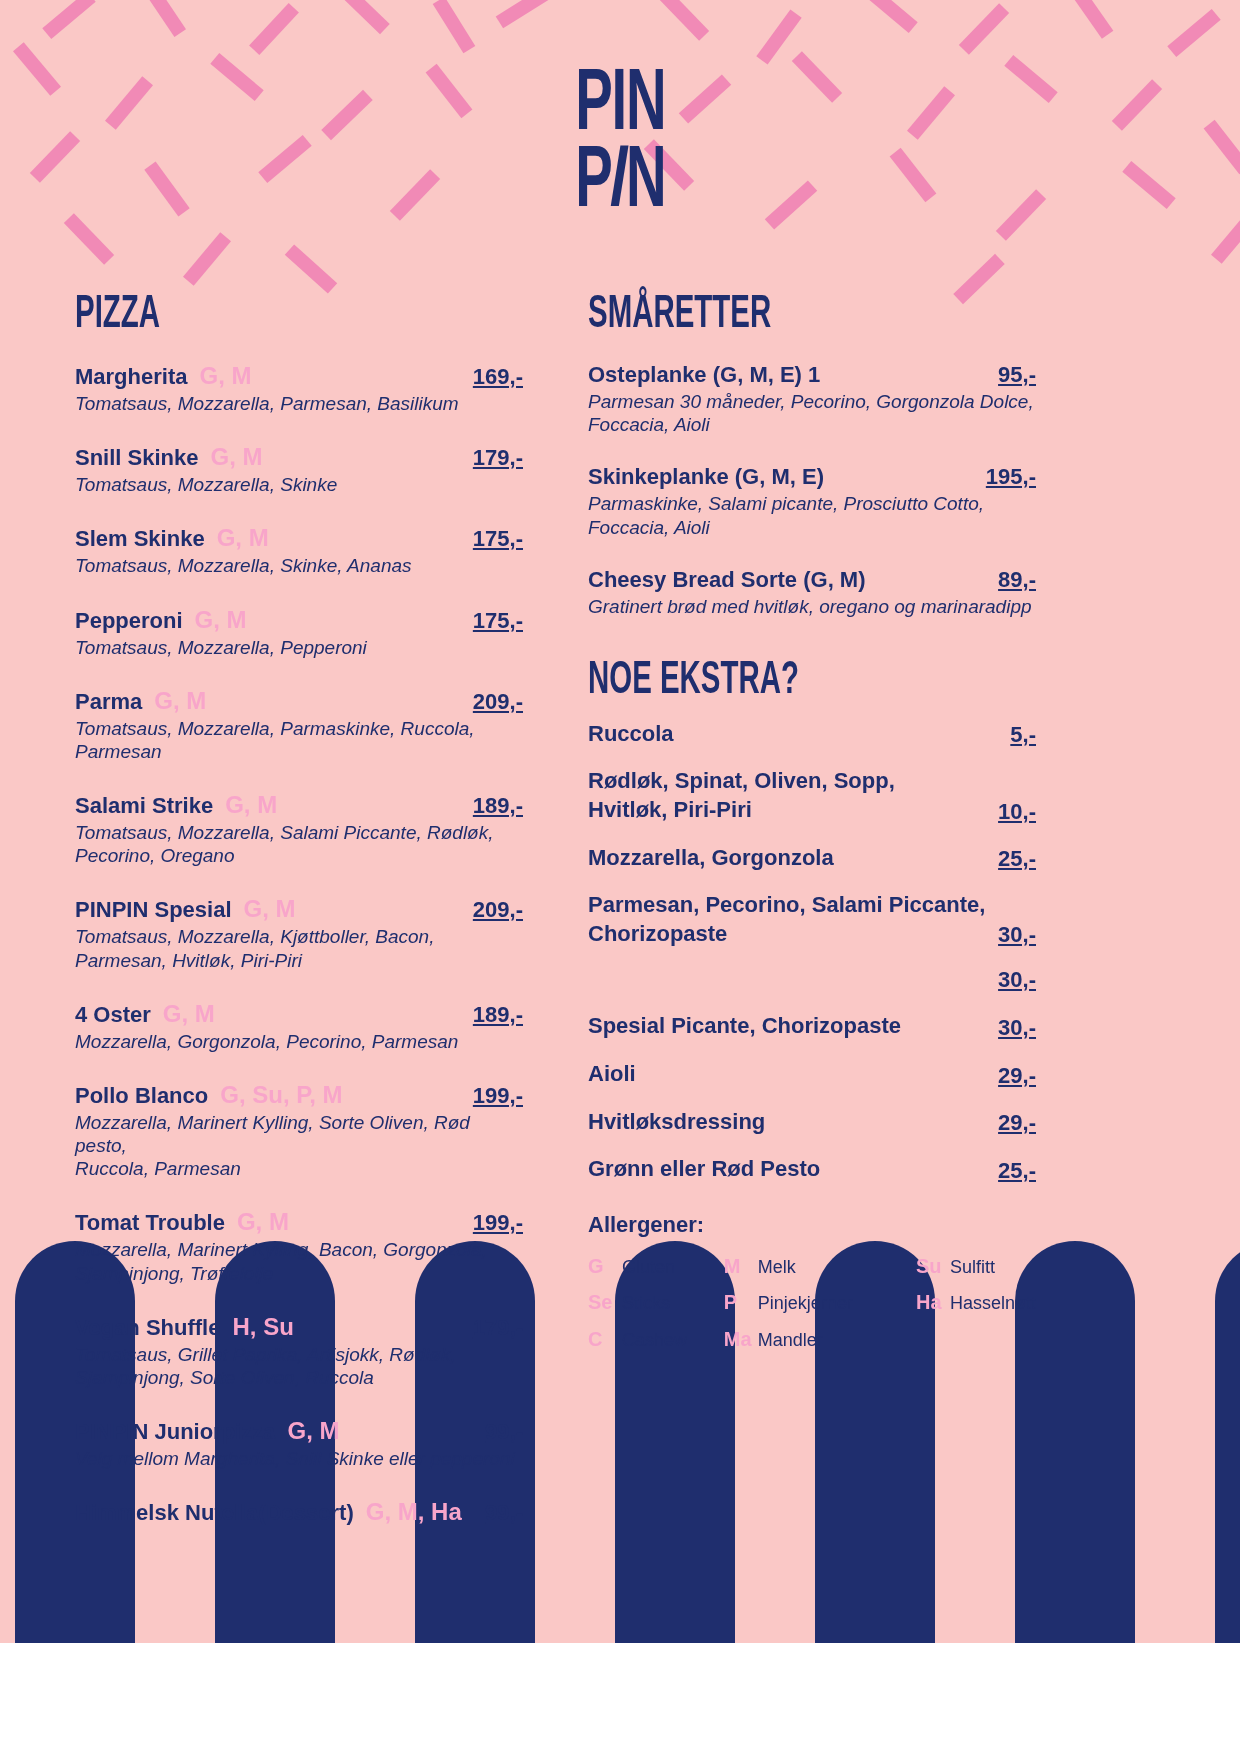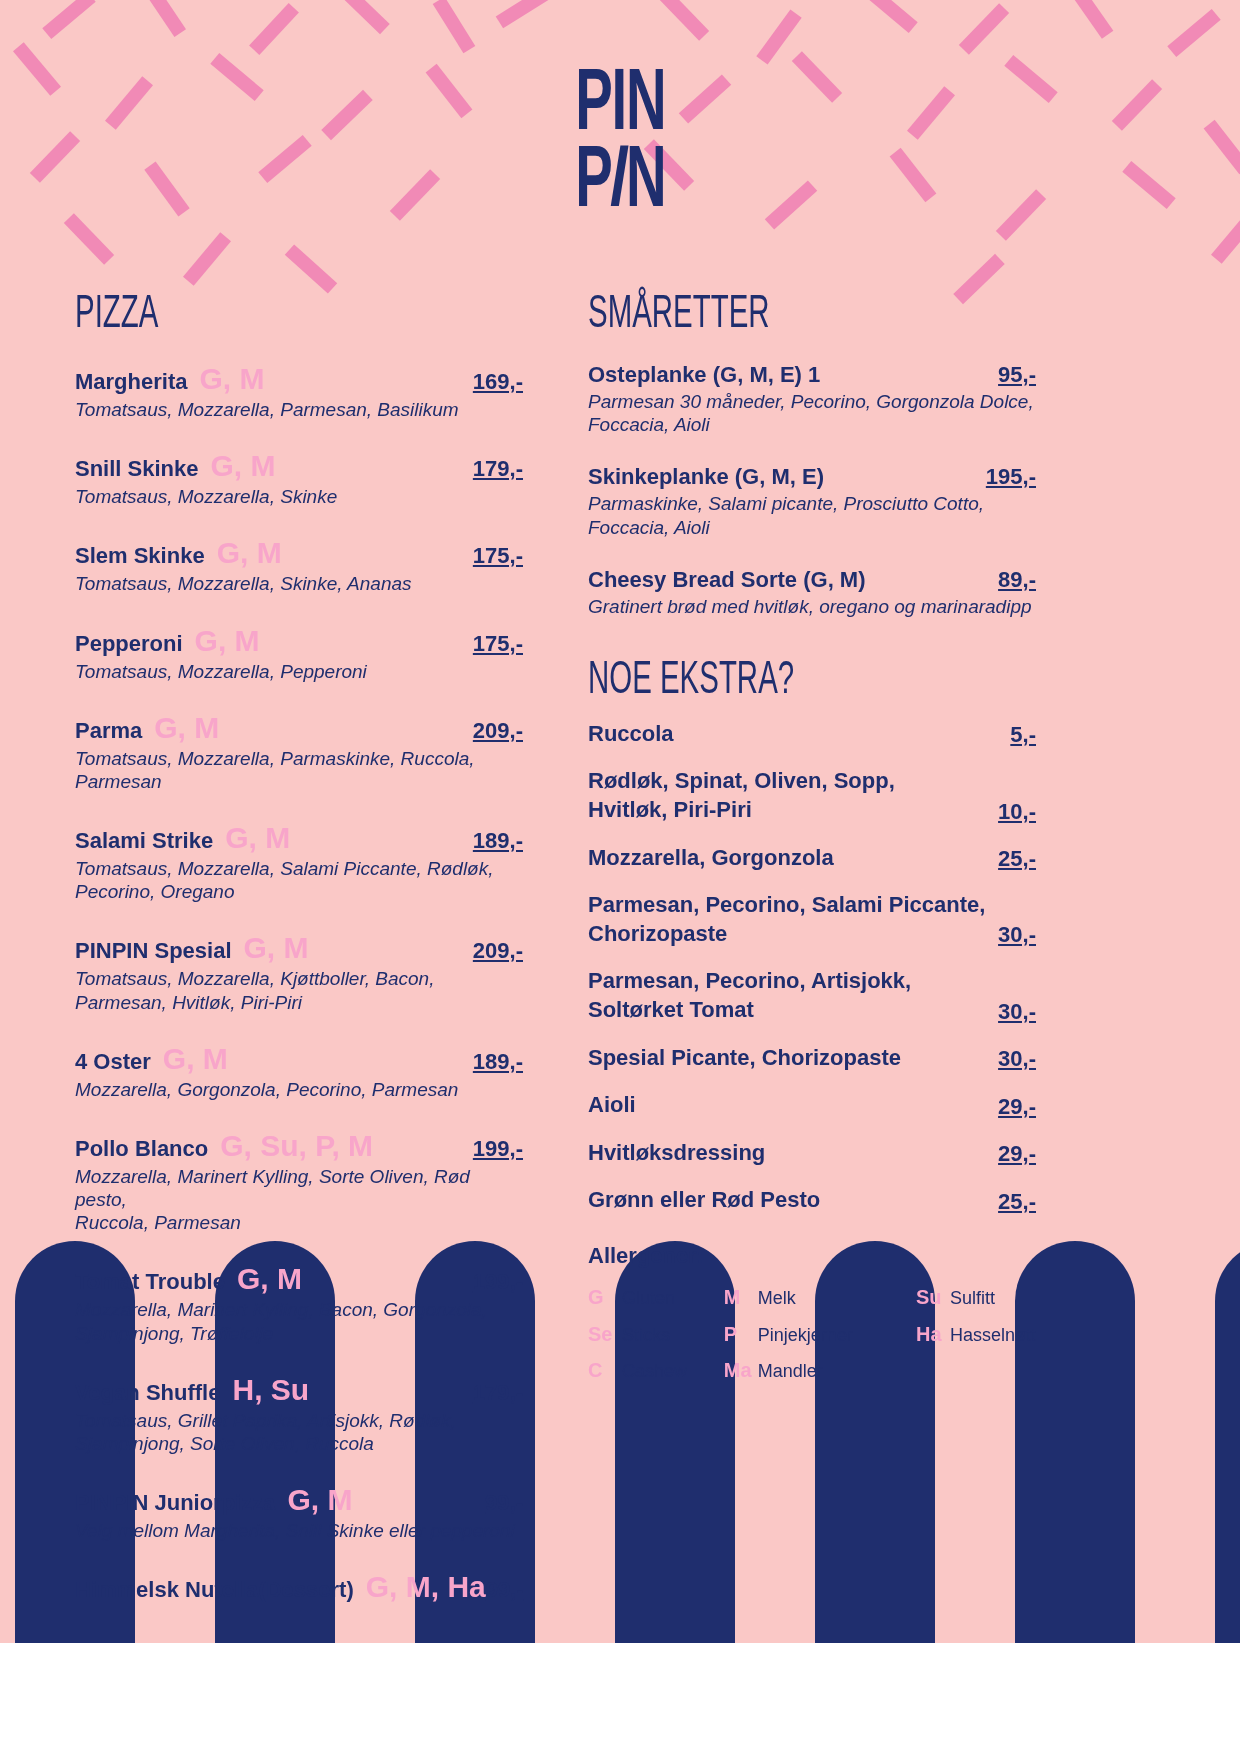--- a/index.html
+++ b/index.html
@@ -20,26 +20,26 @@
   
   .logo{position:absolute;top:60px;left:0;right:0;text-align:center;z-index:2;line-height:0.88;}
   .logo .logo-line{font-size:88px;font-weight:800;color:#1F2E6E;letter-spacing:-2px;}
   .cond{display:inline-block;transform:scaleX(0.64);transform-origin:left center;white-space:nowrap;}
   .cond-c{display:inline-block;transform:scaleX(0.64);transform-origin:center center;white-space:nowrap;}
   .slash-i{display:inline-block;transform:skewX(-14deg);}
   
   .col{position:absolute;top:288px;width:448px;z-index:1;}
   .col-left{left:75px;}
   .col-right{left:588px;}
-  h2{margin:0 0 20px 0;font-size:46px;line-height:1;font-weight:400;color:#1F2E6E;letter-spacing:0;}
+  h2{margin:0 0 20px 0;font-size:46px;line-height:1;font-weight:700;color:#1F2E6E;letter-spacing:0;}
   
   .item{margin-bottom:14px;margin-top:28px;}
   .row{display:flex;align-items:baseline;}
   .nm{font-size:22px;font-weight:700;color:#1F2E6E;white-space:nowrap;}
-  .codes{font-size:30px;font-weight:700;color:#F8A5CA;margin-left:12px;white-space:nowrap;}
+  .codes{font-size:24px;font-weight:700;color:#F8A5CA;margin-left:12px;white-space:nowrap;}
   .price{font-size:22px;font-weight:700;color:#1F2E6E;margin-left:auto;white-space:nowrap;text-decoration:underline;}
   .desc{font-size:19px;font-style:italic;color:#1F2E6E;line-height:1.22;margin-top:2px;white-space:pre-line;}
   
   .ekstra{margin-top:36px;}
   .xrow{display:flex;align-items:flex-end;margin-bottom:19px;}
   .xnm{font-size:22px;font-weight:700;color:#1F2E6E;line-height:1.3;white-space:pre-line;}
   
   .leg{margin-top:28px;}
   .leg-title{font-size:22px;font-weight:700;color:#1F2E6E;margin-bottom:16px;}
   .leg-grid{display:flex;}
@@ -272,22 +272,20 @@
       <div class="xrow">
         <span class="xnm">Mozzarella, Gorgonzola</span>
         <span class="price">25,-</span>
       </div>
       <div class="xrow">
         <span class="xnm">Parmesan, Pecorino, Salami Piccante,
 Chorizopaste</span>
         <span class="price">30,-</span>
       </div>
       <div class="xrow">
-        <span class="xnm">Parmesan, Pecorino, Artisjokk,
-Soltørket Tomat</span>
         <span class="price">30,-</span>
       </div>
       <div class="xrow">
         <span class="xnm">Spesial Picante, Chorizopaste</span>
         <span class="price">30,-</span>
       </div>
       <div class="xrow">
         <span class="xnm">Aioli</span>
         <span class="price">29,-</span>
       </div>

